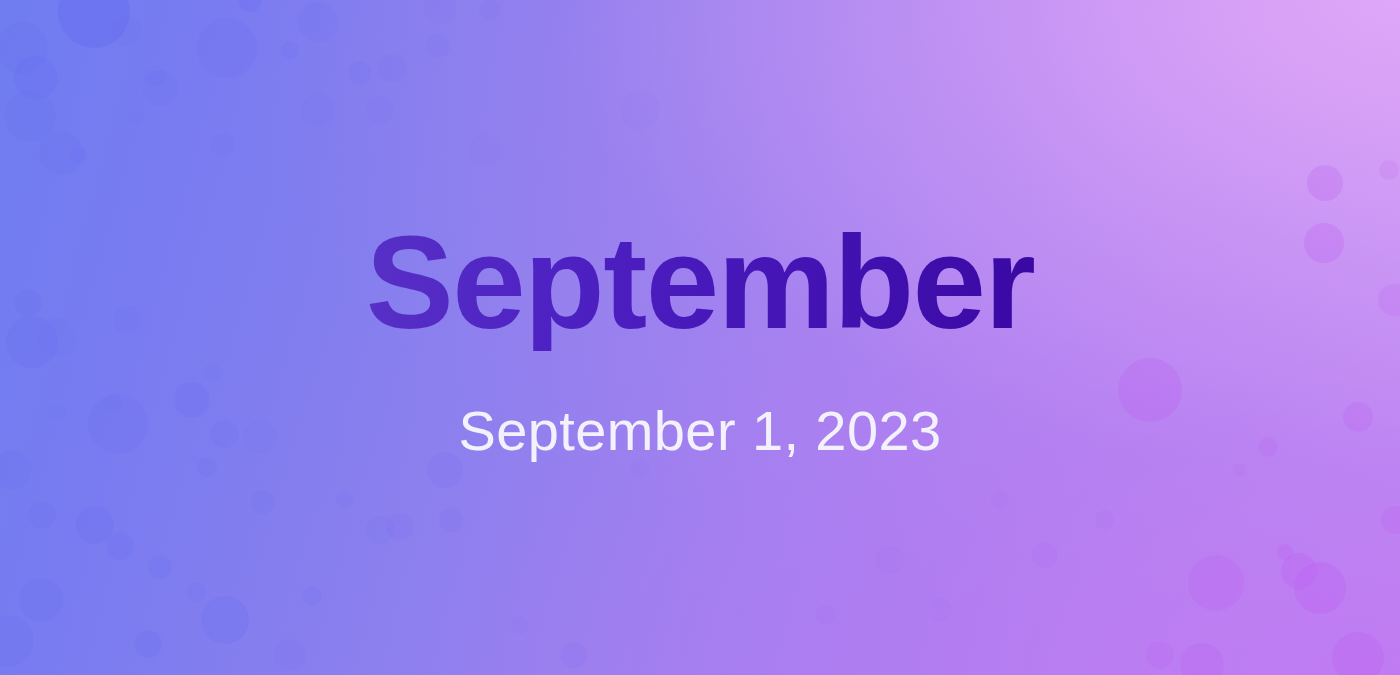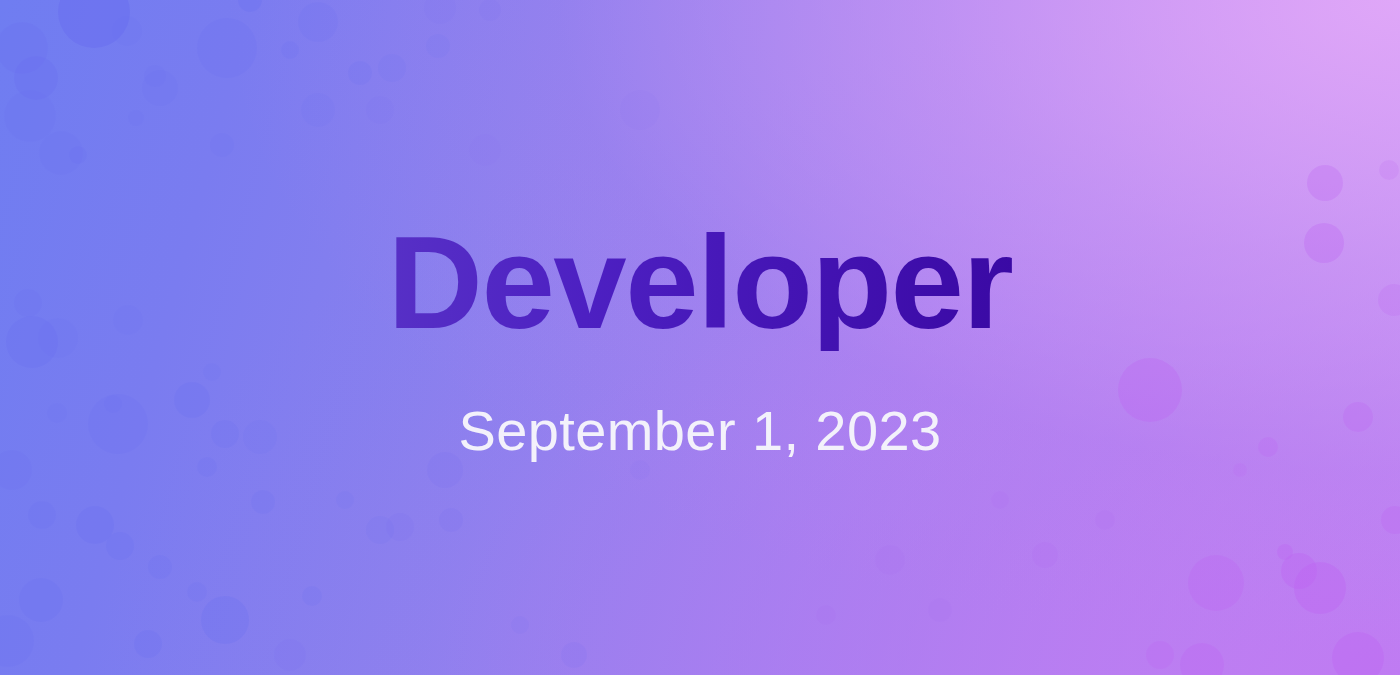--- a/index.html
+++ b/index.html
@@ -171,18 +171,18 @@
       <div class="bubble" style="left: 1188px; top: 555px; width: 56px; height: 56px; background: rgb(190, 99, 242); opacity: 0.26;"></div>
       <div class="bubble" style="left: 1180px; top: 643px; width: 44px; height: 44px; background: rgb(190, 99, 242); opacity: 0.28;"></div>
       <div class="bubble" style="left: 1146px; top: 641px; width: 28px; height: 28px; background: rgb(190, 99, 242); opacity: 0.22;"></div>
       <div class="bubble" style="left: 1381px; top: 506px; width: 28px; height: 28px; background: rgb(190, 99, 242); opacity: 0.26;"></div>
       <div class="bubble" style="left: 1379px; top: 160px; width: 20px; height: 20px; background: rgb(190, 99, 242); opacity: 0.16;"></div>
       <div class="bubble" style="left: 1233px; top: 463px; width: 14px; height: 14px; background: rgb(190, 99, 242); opacity: 0.14;"></div>
     </div>
 
   <div class="content">
     <h1 class="title">
-      <span class="title-line">Developer</span>
+      <span class="title-line">September</span>
     </h1>
     <p class="subtitle">September 1, 2023</p>
   </div>
 
 </div>
 
 </body></html>

